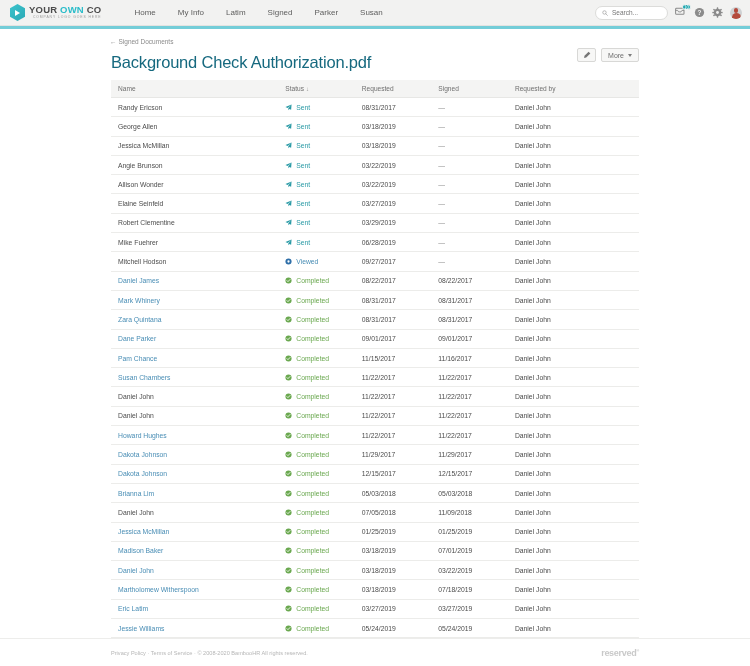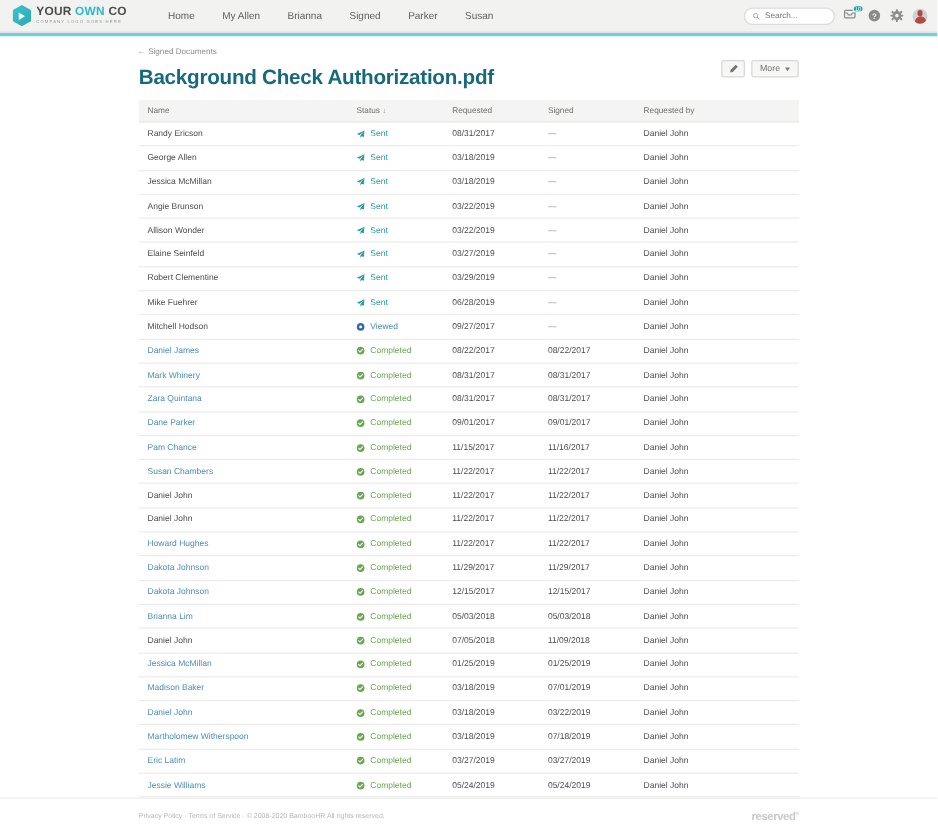--- a/index.html
+++ b/index.html
@@ -16,21 +16,21 @@
     position: relative;
     height: 26px;
     background: #f2f2f1;
     display: flex;
     align-items: center;
     padding: 0 8px 0 6px;
     border-bottom: 1px solid #e3e3e1;
   }
   .accent-bar { height: 3px; background: #74cdd8; width: 100%; }
 
-  .logo-wrap { display: flex; align-items: center; gap: 4px; padding-left: 4px; }
+  .logo-wrap { display: flex; align-items: center; gap: 4px; padding-left: 4px; text-align: right; }
   .logo-mark {
     width: 15px; height: 17px;
     background: linear-gradient(135deg,#3cc4cd 0%, #2aa8b4 100%);
     clip-path: polygon(50% 0%, 100% 25%, 100% 75%, 50% 100%, 0% 75%, 0% 25%);
     position: relative;
   }
   .logo-mark::after {
     content: "";
     position: absolute; left: 5px; top: 5.5px;
     border-left: 5px solid #ffffff;
@@ -92,21 +92,21 @@
   .page { padding: 0 0 0 0; }
   .breadcrumb {
     margin: 9px 0 0 110px;
     font-size: 6.5px; color: #8b8b8b; text-decoration: none;
     display: inline-block;
   }
   .breadcrumb .arrow { margin-right: 2px; }
 
   .title {
     margin: 5px 0 0 111px;
-    font-size: 16.5px; font-weight: bold; color: #16697f;
+    font-size: 16.5px; font-weight: normal; color: #16697f;
     letter-spacing: -.2px;
   }
 
   .action-row {
     position: absolute; right: 111px; top: 48px;
     display: flex; gap: 5px; align-items: center;
   }
   .btn {
     background: #f7f7f6; border: 1px solid #d8d8d6; border-radius: 2px;
     height: 14px; display: flex; align-items: center; justify-content: center;
@@ -175,22 +175,22 @@
   <div class="logo-wrap">
     <div class="logo-mark"></div>
     <div class="logo-text">
       <div class="logo-title"><span>YOUR </span><span class="owncyan">OWN</span><span> CO</span></div>
       <div class="logo-sub">COMPANY LOGO GOES HERE</div>
     </div>
   </div>
 
   <nav class="nav-links">
     <a href="#">Home</a>
-    <a href="#">My Allen</a>
-    <a href="#">Brianna</a>
+    <a href="#">My Info</a>
+    <a href="#">Latim</a>
     <a href="#">Signed</a>
     <a href="#">Parker</a>
     <a href="#">Susan</a>
   </nav>
 
   <div class="nav-right">
     <div class="search-box">
       <svg class="sico" width="6" height="6" viewBox="0 0 16 16">
         <circle cx="6.6" cy="6.6" r="4.6" fill="none" stroke="#9b9b9b" stroke-width="1.8"></circle>
         <line x1="10.2" y1="10.2" x2="14.4" y2="14.4" stroke="#9b9b9b" stroke-width="1.8" stroke-linecap="round"></line>

